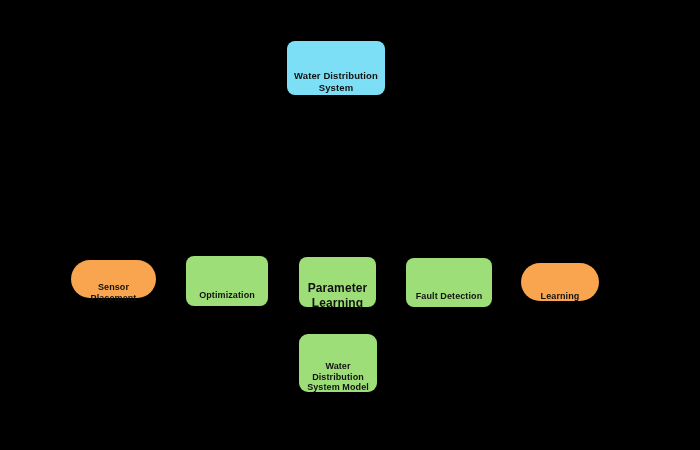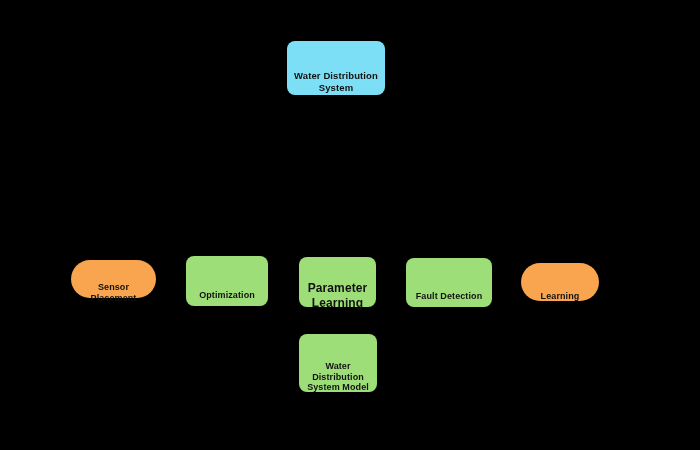--- a/index.html
+++ b/index.html
@@ -84,18 +84,18 @@
     <div class="node shape-rounded-rect fill-green" style="left: 299px; top: 257px; width: 77px; height: 50px; font-size: 12px; background: rgb(158, 222, 120); color: rgb(17, 17, 17);">
       <span class="label">Parameter
 Learning</span>
     </div>
     <div class="node shape-rounded-rect fill-green" style="left: 406px; top: 258px; width: 86px; height: 49px; font-size: 9px; background: rgb(158, 222, 120); color: rgb(17, 17, 17); align-items: center;">
       <span class="label">Fault Detection</span>
     </div>
     <div class="node shape-stadium fill-orange" style="left: 521px; top: 263px; width: 78px; height: 38px; font-size: 9px; background: rgb(249, 165, 79); color: rgb(17, 17, 17);">
       <span class="label">Learning</span>
     </div>
-    <div class="node shape-rounded-rect fill-green" style="left: 299px; top: 334px; width: 78px; height: 58px; font-size: 9px; background: rgb(158, 222, 120); color: rgb(17, 17, 17);">
+    <div class="node shape-rounded-rect fill-green" style="left: 299px; top: 334px; width: 78px; height: 58px; font-size: 9px; background: rgb(158, 222, 120); color: rgb(17, 17, 17); border-radius: 9px;">
       <span class="label">Water
 Distribution
 System Model</span>
     </div>
   </div>
 
 </body></html>

